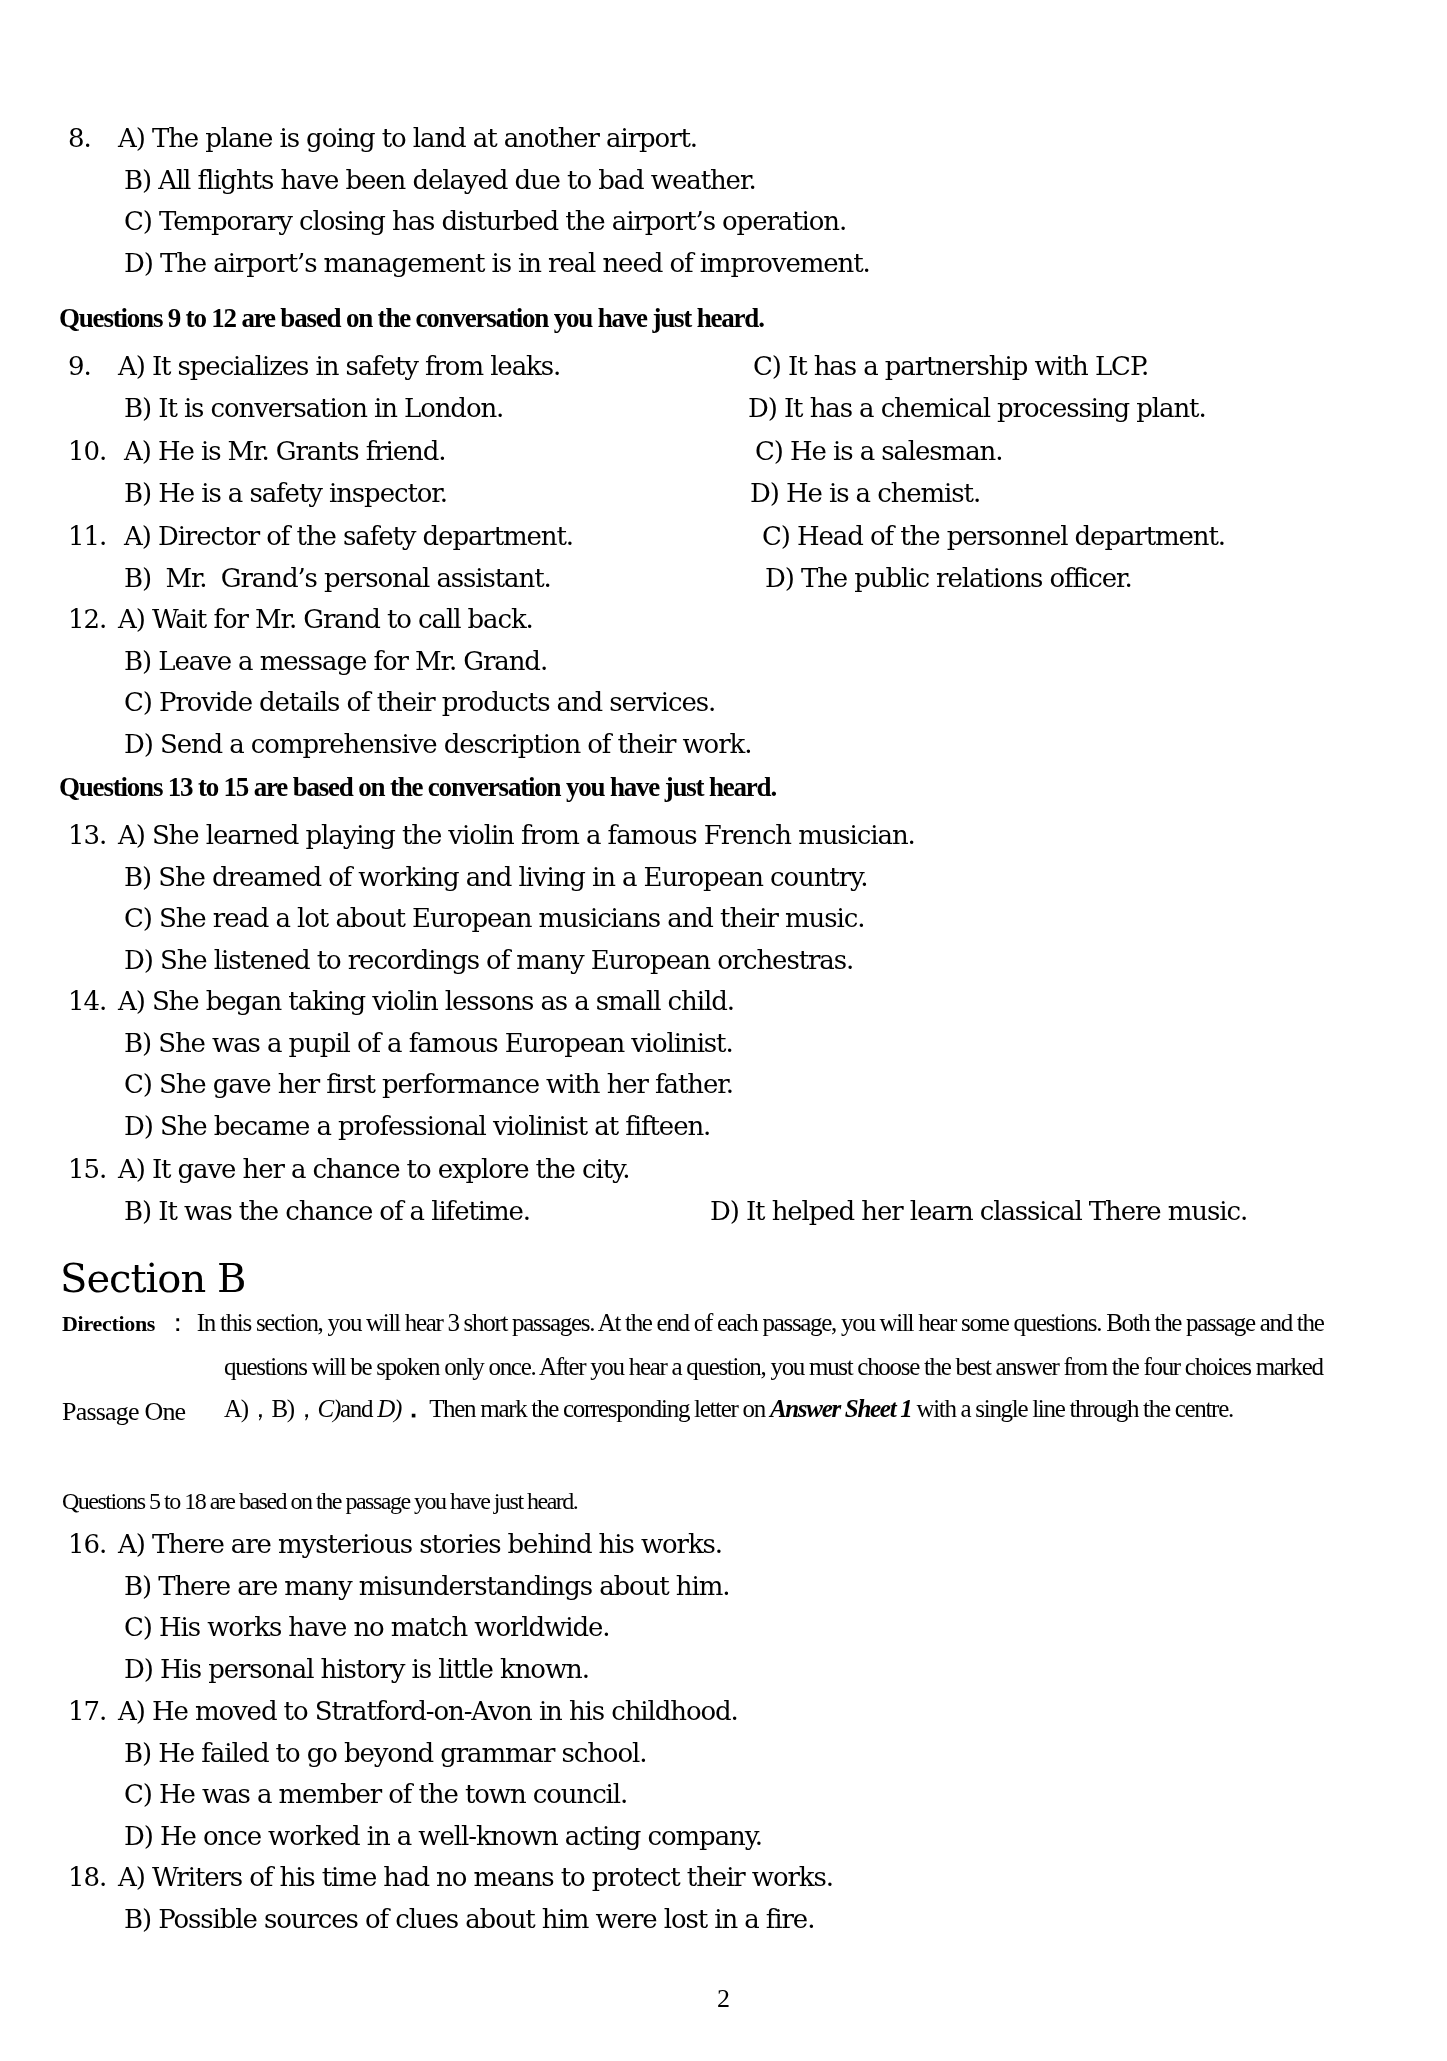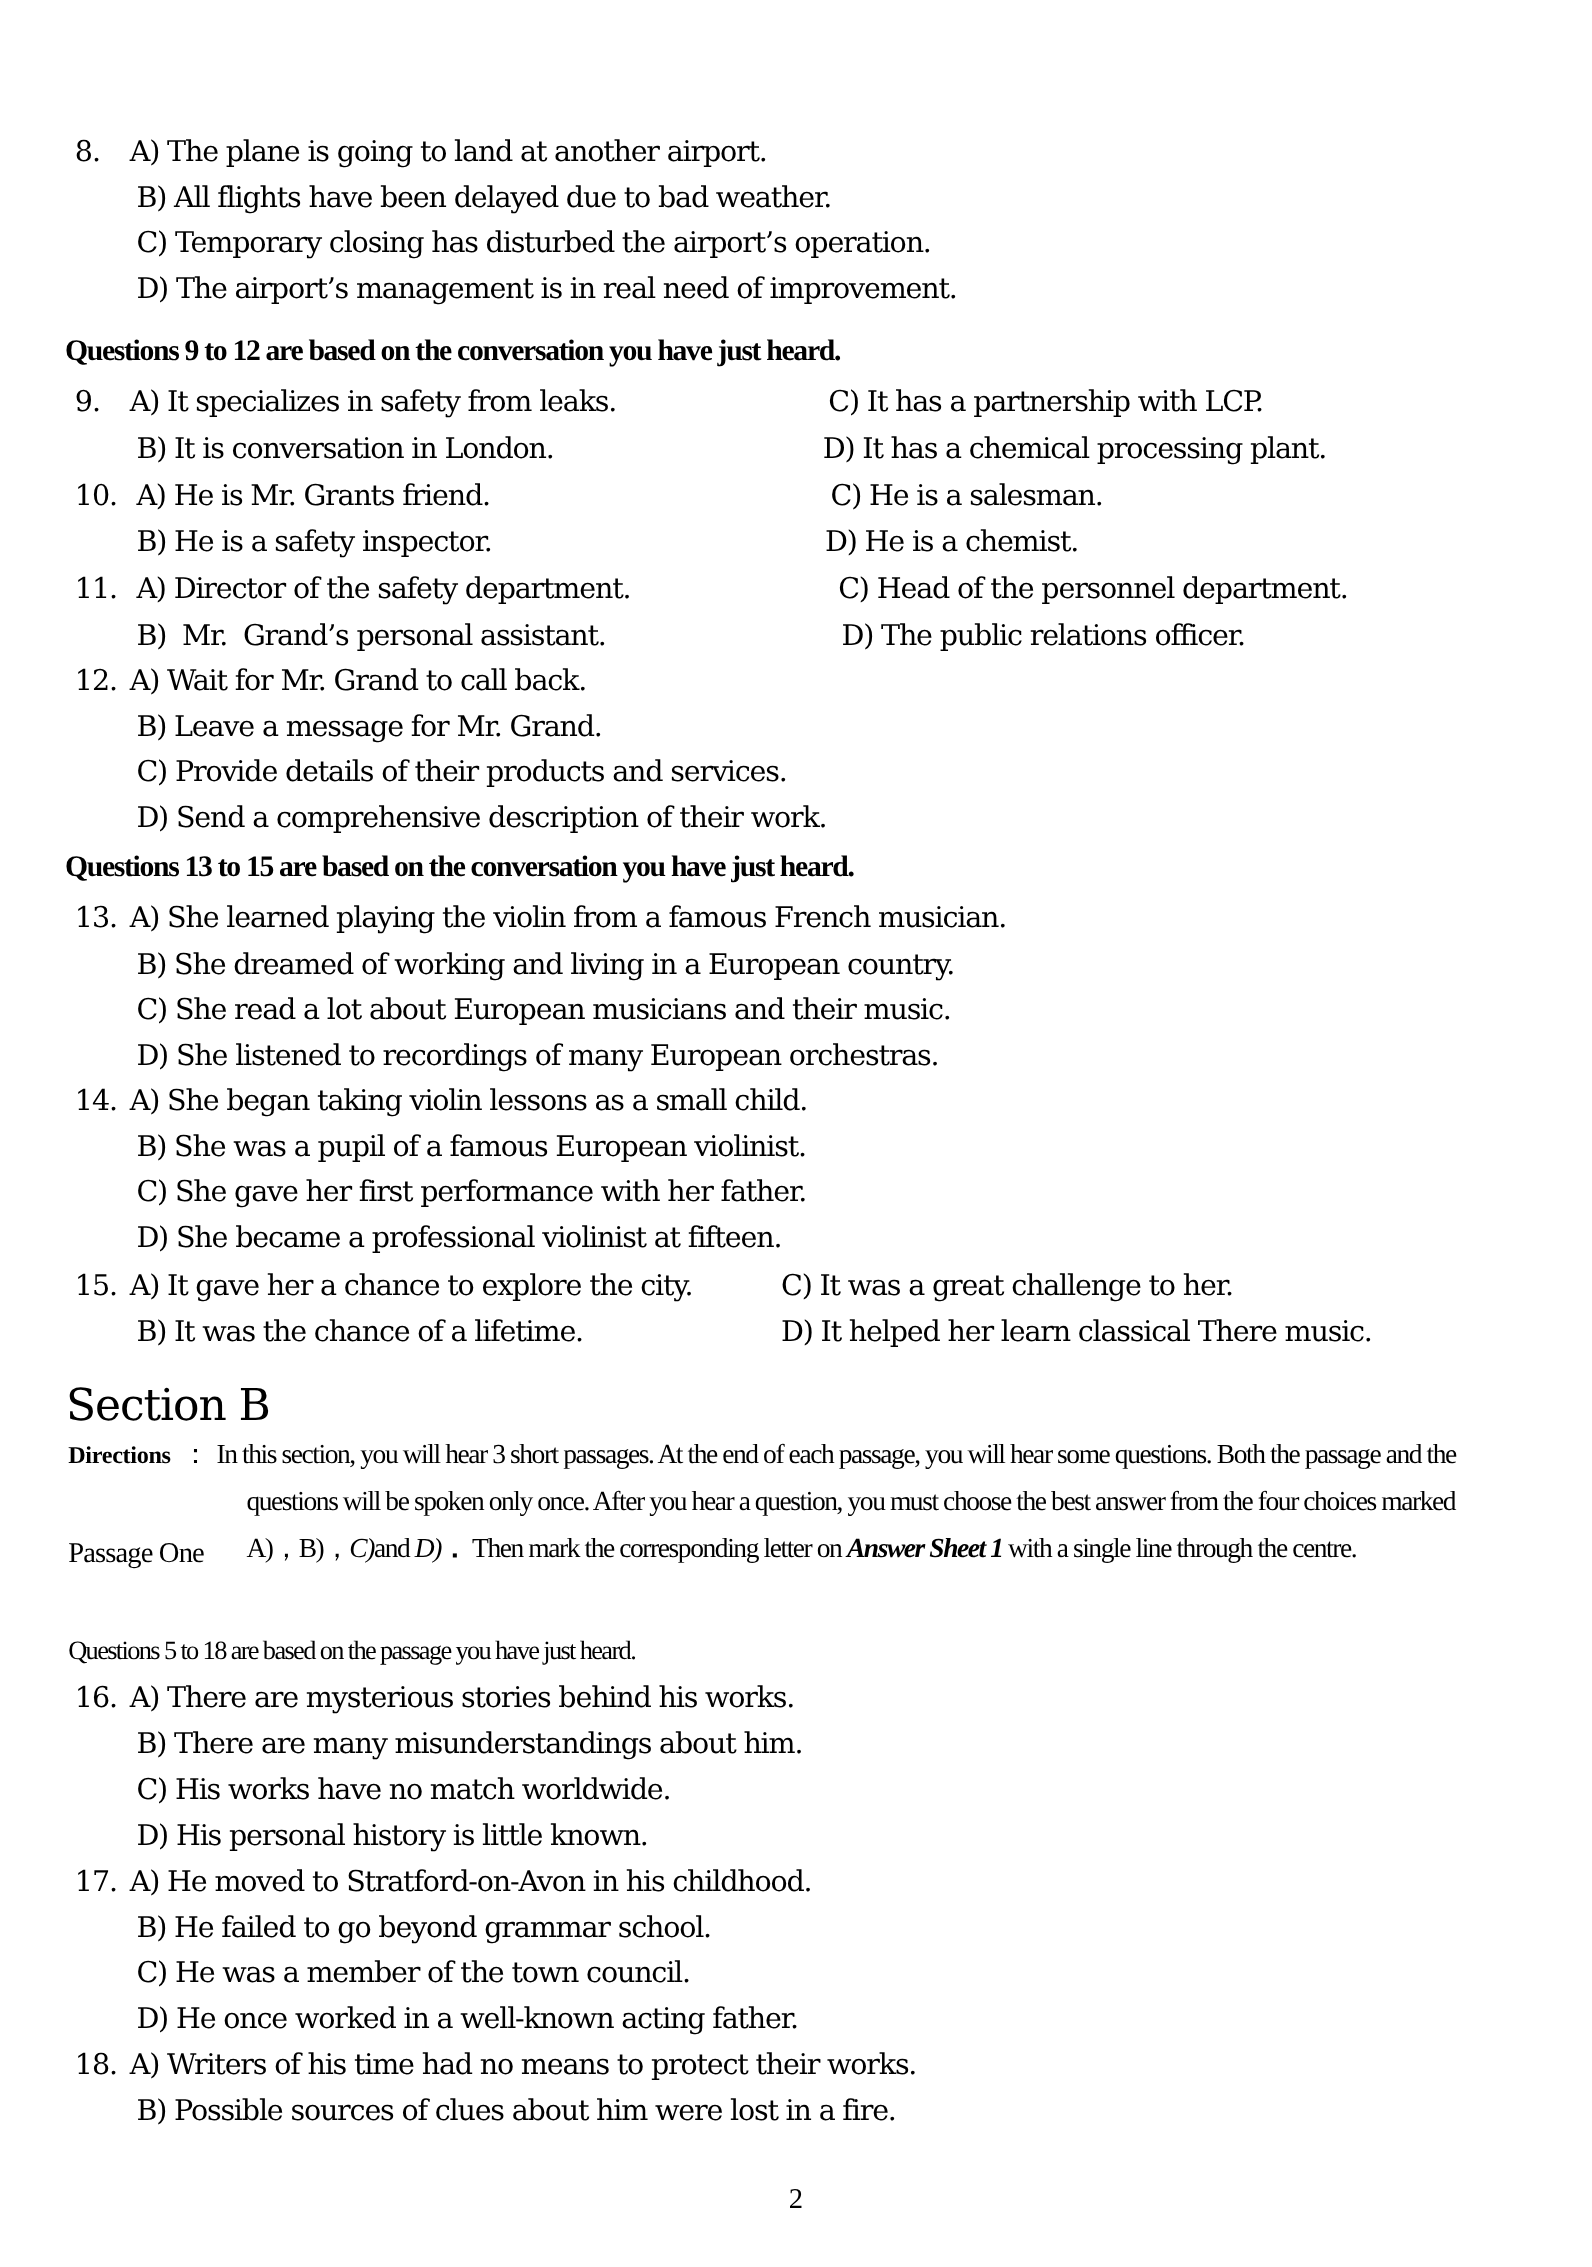--- a/index.html
+++ b/index.html
@@ -167,21 +167,20 @@
       <span class="opt sub">C) She gave her first performance with her father.</span>
       <span class="opt sub">D) She became a professional violinist at fifteen.</span>
     </div>
   </div>
 
   <div class="q" style="top:1149px">
     <span class="qnum">15.</span>
     <div class="opts">
       <div class="row">
         <span class="opt">A) It gave her a chance to explore the city.</span>
-        <span class="ropt" style="left:592px">C) It was a great challenge to her.</span>
       </div>
       <div class="row">
         <span class="opt sub">B) It was the chance of a lifetime.</span>
         <span class="ropt" style="left:592px">D) It helped her learn classical There music.</span>
       </div>
     </div>
   </div>
 
   <div class="section-title" style="top:1253px">Section B</div>
 
@@ -204,21 +203,21 @@
       <span class="opt sub">D) His personal history is little known.</span>
     </div>
   </div>
 
   <div class="q" style="top:1691px">
     <span class="qnum">17.</span>
     <div class="opts">
       <span class="opt">A) He moved to Stratford-on-Avon in his childhood.</span>
       <span class="opt sub">B) He failed to go beyond grammar school.</span>
       <span class="opt sub">C) He was a member of the town council.</span>
-      <span class="opt sub">D) He once worked in a well-known acting father.</span>
+      <span class="opt sub">D) He once worked in a well-known acting company.</span>
     </div>
   </div>
 
   <div class="q" style="top:1857px">
     <span class="qnum">18.</span>
     <div class="opts">
       <span class="opt">A) Writers of his time had no means to protect their works.</span>
       <span class="opt sub">B) Possible sources of clues about him were lost in a fire.</span>
     </div>
   </div>

